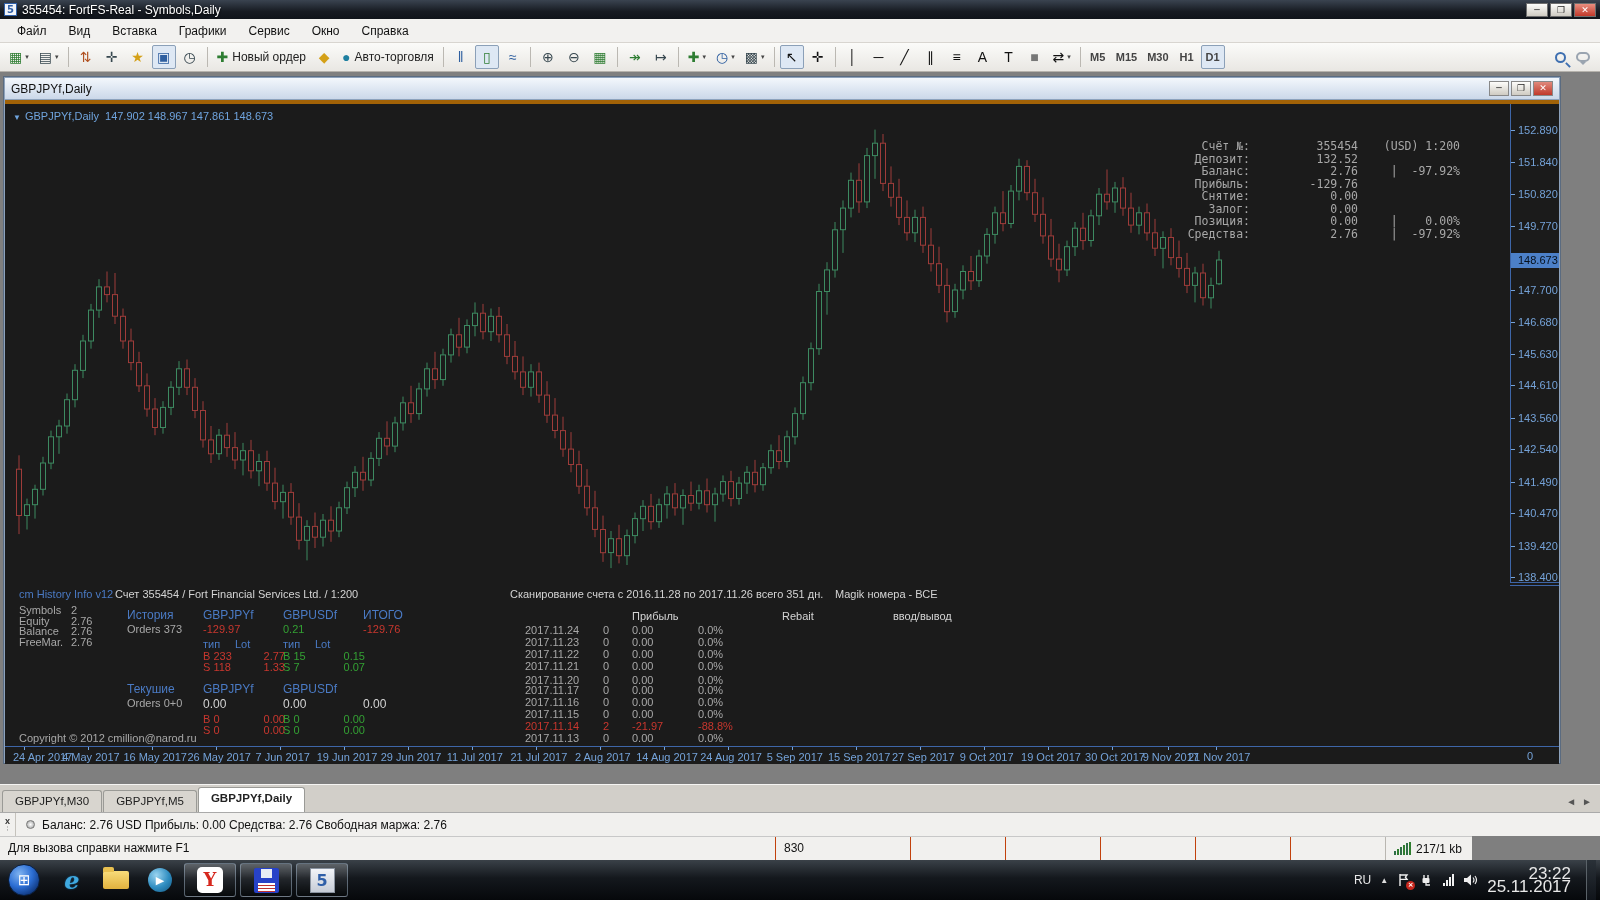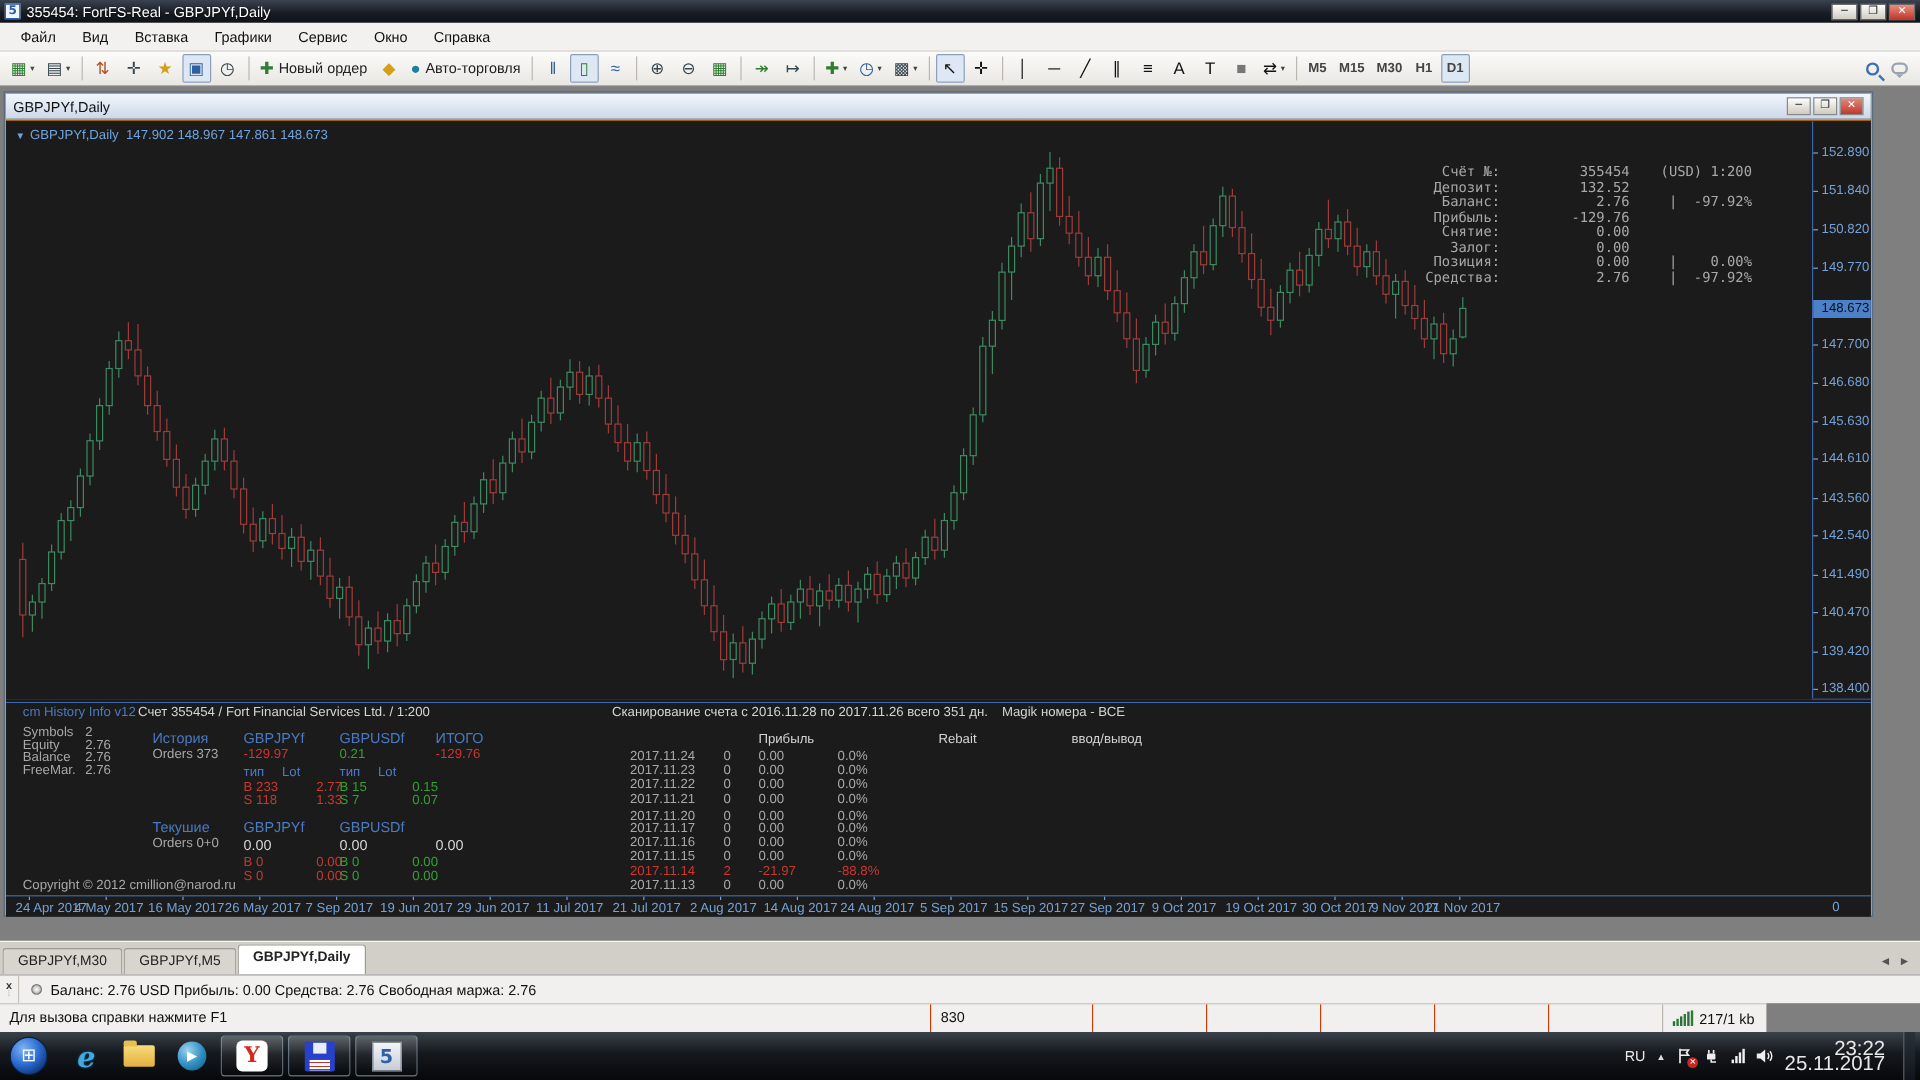--- a/index.html
+++ b/index.html
@@ -45,21 +45,21 @@
   .childwin { position:absolute; left:4px; top:5px; width:1556px; height:686px; background:#1B1B1B;
     border:1px solid #8DA2BC; box-shadow:0 0 0 1px #5A6B80; }
   .child-title { height:22px; background:linear-gradient(#F3F7FC,#CBD8E9); display:flex; align-items:center;
     padding:0 6px; border-bottom:1px solid #8DA2BC; }
   .child-title .t { font-size:12px; color:#111; }
   .cbtns { margin-left:auto; display:flex; gap:2px; }
   .cbtn { width:20px; height:15px; background:linear-gradient(#FDFDFB,#CFCBC2); border:1px solid #888;
     font:9px/13px "DejaVu Sans", sans-serif; text-align:center; color:#222; }
   .cbtn.close { background:linear-gradient(#E8938p,#C75050); background:linear-gradient(#E0897C,#C0392B); color:#fff; }
 
-  .chart-row { position:relative; height:482px; display:flex; border-top:1px solid #a16207; }
+  .chart-row { position:relative; height:482px; display:flex; border-top:4px solid #a16207; }
   .plot { position:relative; width:1505px; height:482px; background:#1B1B1B; overflow:hidden; }
   .plot svg { position:absolute; left:7px; top:0; }
   .legend { position:absolute; left:8px; top:6px; font-size:11px; color:#6FA4DE; }
   .legend .tri { font-size:8px; margin-right:4px; }
   .price-axis { position:relative; flex:1; background:#1B1B1B; border-left:1px solid #3E66A8; }
   .ptick { position:absolute; left:0; width:100%; height:12px; color:#74A2D8; font-size:11px; }
   .ptick .dash { position:absolute; left:0; top:6px; width:4px; height:1px; background:#74A2D8; }
   .ptick .pl { position:absolute; left:7px; top:0; }
   .ptag { position:absolute; left:0; width:100%; height:15px; background:#4C80C8; color:#06101C;
     font-size:11px; line-height:15px; padding-left:7px; }
@@ -146,21 +146,21 @@
   .showdesk { width:10px; height:40px; border-left:1px solid #5A6268;
     background:linear-gradient(#2A3138,#10141A); }
 </style>
 </head>
 <body>
 
 <div class="screen">
 
   <div class="titlebar">
     <span class="app-ico">5</span>
-    <span class="title-text">355454: FortFS-Real - GBPJPYf,Daily</span>
+    <span class="title-text">355454: FortFS-Real - Symbols,Daily</span>
     <span class="winbtns">
       <span class="wbtn">─</span>
       <span class="wbtn">❐</span>
       <span class="wbtn close">✕</span>
     </span>
   </div>
 
   <div class="menubar" id="menu-items">
       <div class="menu-item">Файл</div>
       <div class="menu-item">Вид</div>
@@ -1094,21 +1094,21 @@
         <div class="daxis-in" id="date-axis-in">
             <span class="ddash" style="left: 7px;"></span>
             <span class="dtick" style="left: -4px;">24 Apr 2017</span>
             <span class="ddash" style="left: 71px;"></span>
             <span class="dtick" style="left: 71px; transform: translateX(-45%);">4 May 2017</span>
             <span class="ddash" style="left: 135px;"></span>
             <span class="dtick" style="left: 135px; transform: translateX(-45%);">16 May 2017</span>
             <span class="ddash" style="left: 199px;"></span>
             <span class="dtick" style="left: 199px; transform: translateX(-45%);">26 May 2017</span>
             <span class="ddash" style="left: 263px;"></span>
-            <span class="dtick" style="left: 263px; transform: translateX(-45%);">7 Sep 2017</span>
+            <span class="dtick" style="left: 263px; transform: translateX(-45%);">7 Jun 2017</span>
             <span class="ddash" style="left: 327px;"></span>
             <span class="dtick" style="left: 327px; transform: translateX(-45%);">19 Jun 2017</span>
             <span class="ddash" style="left: 391px;"></span>
             <span class="dtick" style="left: 391px; transform: translateX(-45%);">29 Jun 2017</span>
             <span class="ddash" style="left: 455px;"></span>
             <span class="dtick" style="left: 455px; transform: translateX(-45%);">11 Jul 2017</span>
             <span class="ddash" style="left: 519px;"></span>
             <span class="dtick" style="left: 519px; transform: translateX(-45%);">21 Jul 2017</span>
             <span class="ddash" style="left: 583px;"></span>
             <span class="dtick" style="left: 583px; transform: translateX(-45%);">2 Aug 2017</span>

